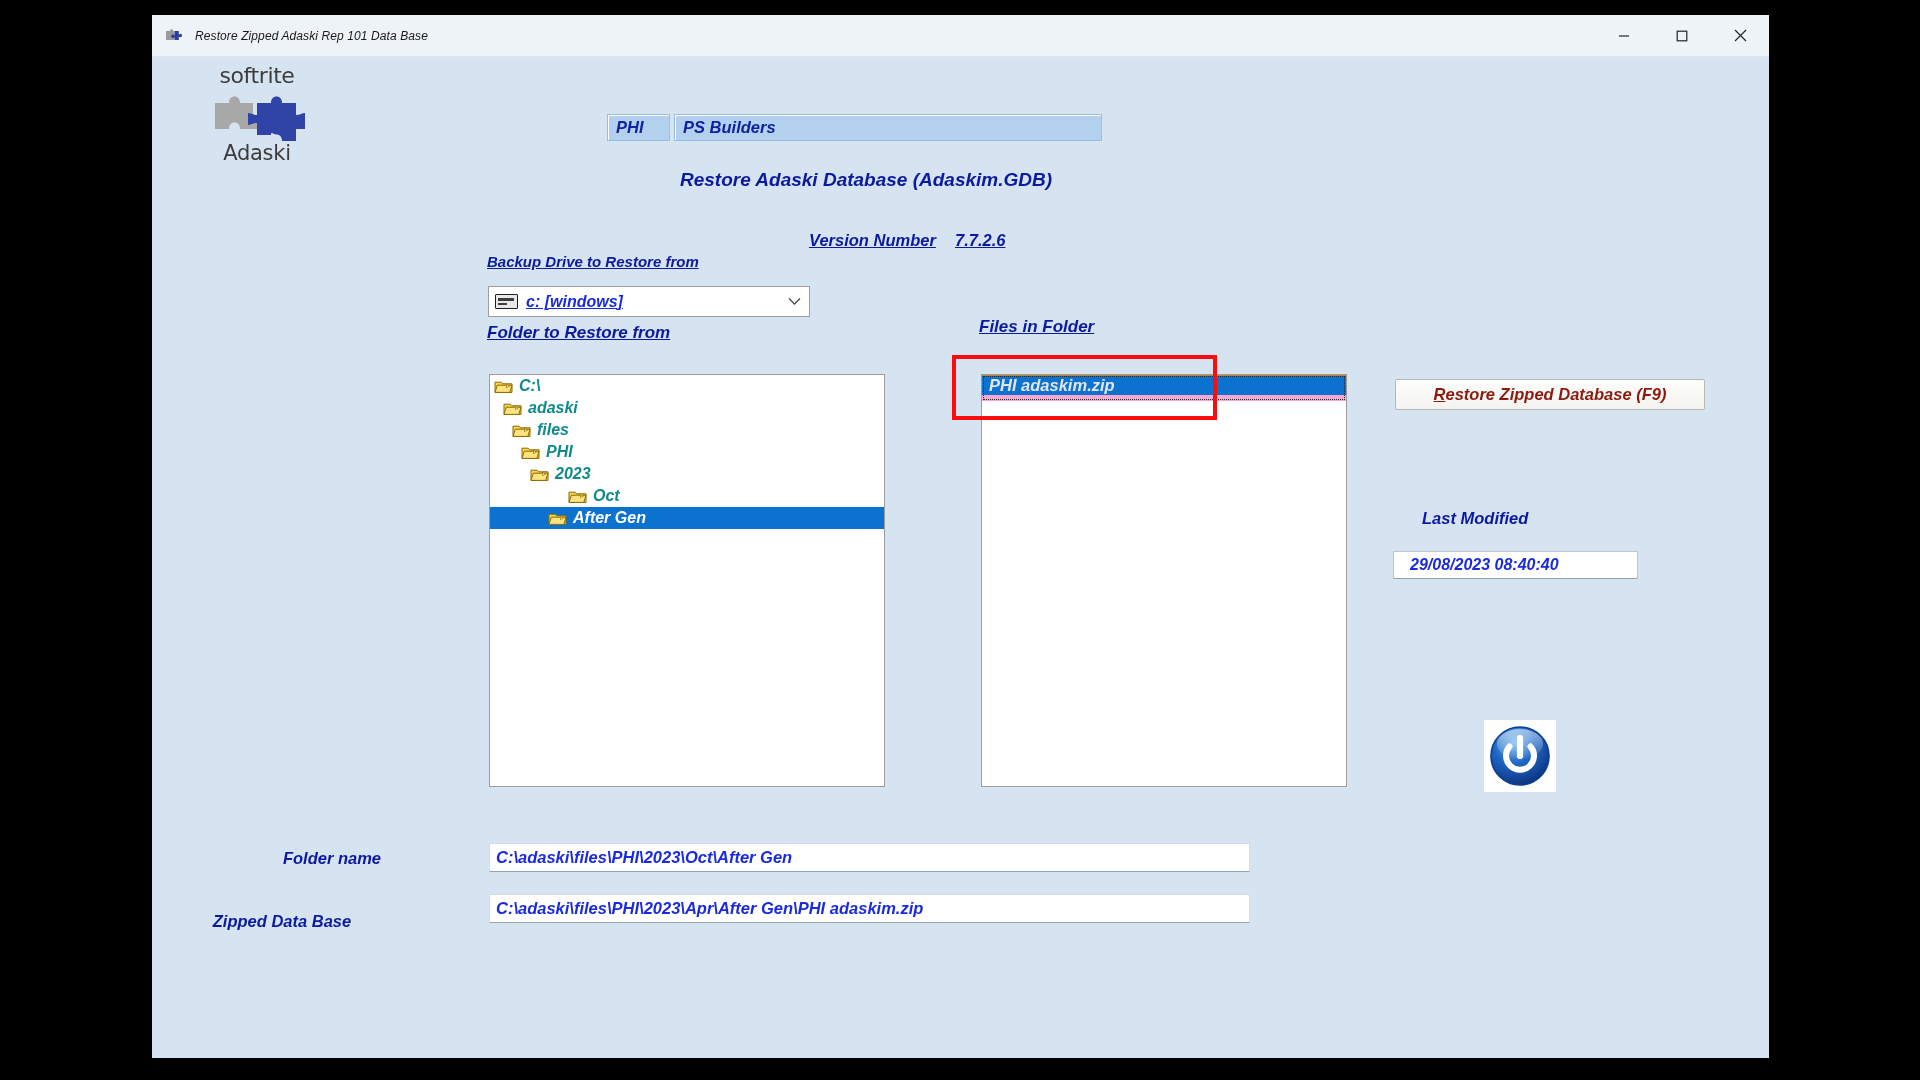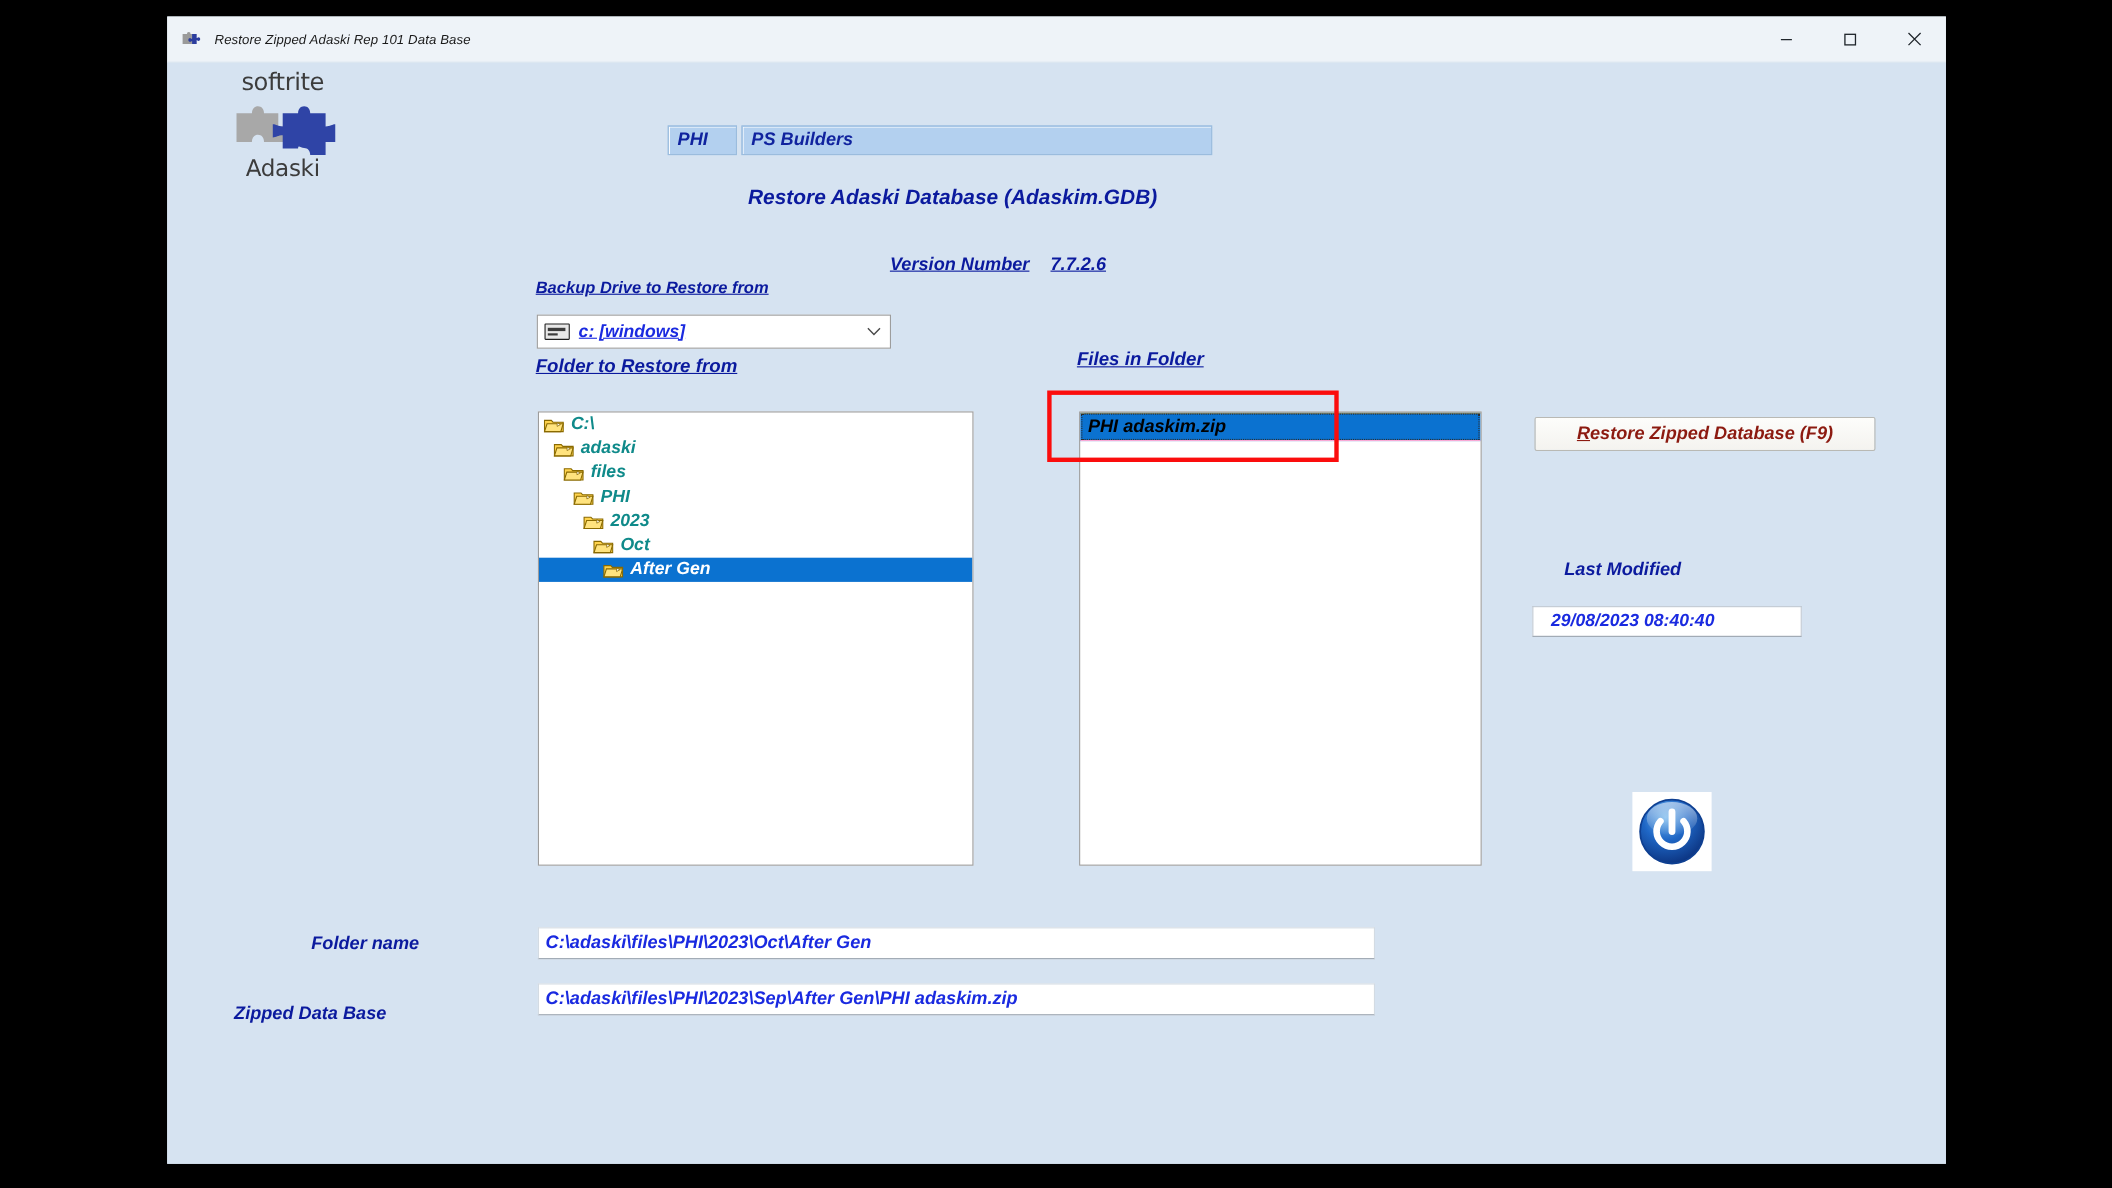--- a/index.html
+++ b/index.html
@@ -229,25 +229,25 @@
     font-size: 16.5px;
     font-style: italic;
     font-weight: bold;
     color: #0f2f9e;
     padding-left: 7px;
     white-space: nowrap;
     box-sizing: border-box;
   }
   .file-row.selected {
     background: #0b72d0;
-    color: #000000;
+    color: #e5e5e5;
     outline: 1px dotted #2c2c2c;
     outline-offset: -2px;
     border-top: 1px solid #b98a2e;
-    border-bottom: 1px solid #f9a8d4;
+    border-bottom: 6px solid #f9a8d4;
   }
 
   
   #annotation-box {
     position: absolute;
     left: 800px;
     top: 298px;
     width: 265px;
     height: 65px;
     border: 4px solid #fb0d0d;
@@ -455,21 +455,21 @@
         <div class="tree-row" style="padding-left: 40px;">
           <span class="folder-ico">
             <svg width="19" height="15" viewBox="0 0 19 15">
               <path d="M1 3.2h6.2l1.5 1.6H18v8.6H1z" fill="#ffd34d" stroke="#8a6a00" stroke-width="1"></path>
               <path d="M3.3 6.2H18l-2.2 7.2H1z" fill="#ffe37e" stroke="#8a6a00" stroke-width="1"></path>
               <path d="M12.5 5.4l3 1.6-3 1.6z" fill="#ffffff" stroke="#8a6a00" stroke-width=".7"></path>
             </svg>
           </span>
           <span>2023</span>
         </div>
-        <div class="tree-row" style="padding-left: 49px;">
+        <div class="tree-row" style="padding-left: 78px;">
           <span class="folder-ico">
             <svg width="19" height="15" viewBox="0 0 19 15">
               <path d="M1 3.2h6.2l1.5 1.6H18v8.6H1z" fill="#ffd34d" stroke="#8a6a00" stroke-width="1"></path>
               <path d="M3.3 6.2H18l-2.2 7.2H1z" fill="#ffe37e" stroke="#8a6a00" stroke-width="1"></path>
               <path d="M12.5 5.4l3 1.6-3 1.6z" fill="#ffffff" stroke="#8a6a00" stroke-width=".7"></path>
             </svg>
           </span>
           <span>Oct</span>
         </div>
         <div class="tree-row selected" style="padding-left: 58px;">
@@ -518,16 +518,16 @@
         <ellipse cx="32" cy="20" rx="23" ry="15" fill="url(#pgloss)"></ellipse>
         <path d="M32 14v18" stroke="#ffffff" stroke-width="6.2" stroke-linecap="round" fill="none"></path>
         <path d="M21.5 22.5a14 14 0 1 0 21 0" stroke="#ffffff" stroke-width="6" fill="none" stroke-linecap="round"></path>
       </svg>
     </div>
 
     <div class="blue-label bottom-label" id="folder-name-label">Folder name</div>
     <div class="bottom-value" id="folder-name-value">C:\adaski\files\PHI\2023\Oct\After Gen</div>
 
     <div class="blue-label bottom-label" id="zipped-db-label">Zipped Data Base</div>
-    <div class="bottom-value" id="zipped-db-value">C:\adaski\files\PHI\2023\Sep\After Gen\PHI adaskim.zip</div>
+    <div class="bottom-value" id="zipped-db-value">C:\adaski\files\PHI\2023\Apr\After Gen\PHI adaskim.zip</div>
 
   </div>
 </div>
 
 </body></html>

